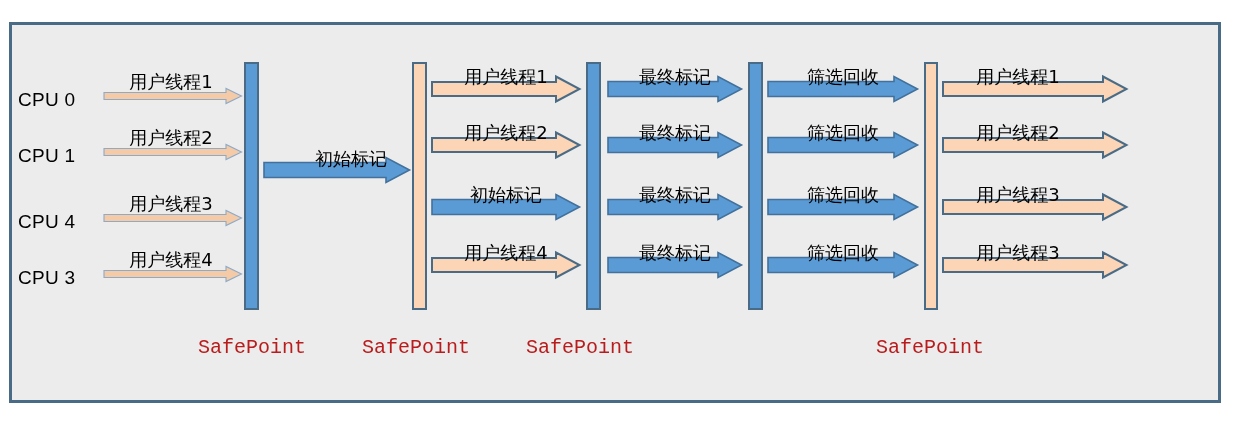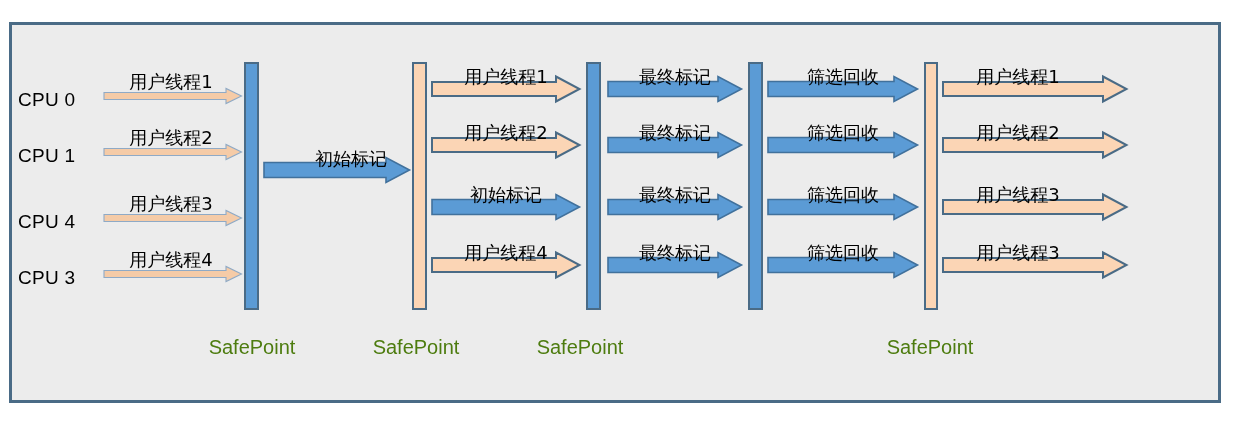--- a/index.html
+++ b/index.html
@@ -38,24 +38,24 @@
     box-sizing:border-box;
     border:2px solid #4a6b86;
   }
   .vbar.blue{background:#5b9bd5;}
   .vbar.peach{background:#fbd5b5;}
 
   
   .sp-caption{
     position:absolute;
     font-size:20px;
-    color:#4d7c0f;
+    color:#b91c1c;
     white-space:nowrap;
     text-align:center;
-    font-family:Liberation Sans, sans-serif;
+    font-family:Liberation Mono, monospace;
   }
 
   
   .arrow{
     position:absolute;
     overflow:visible;
   }
   .arrow svg{display:block;overflow:visible;}
 
   

